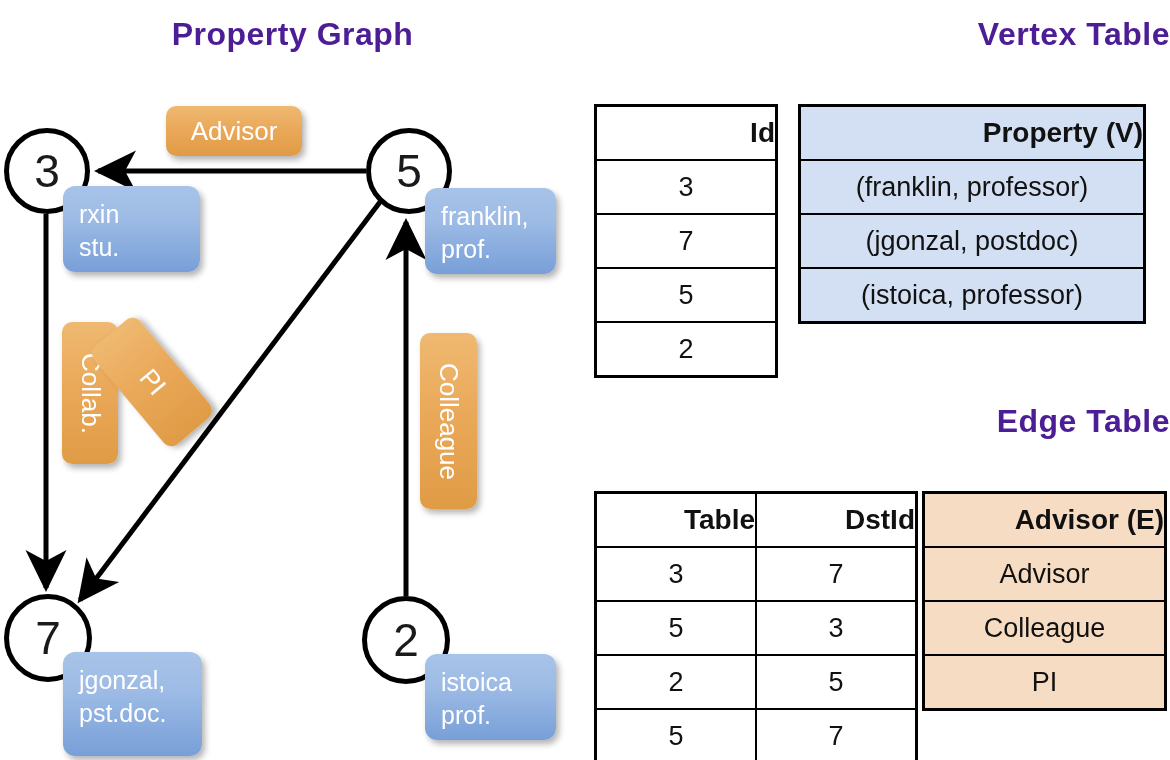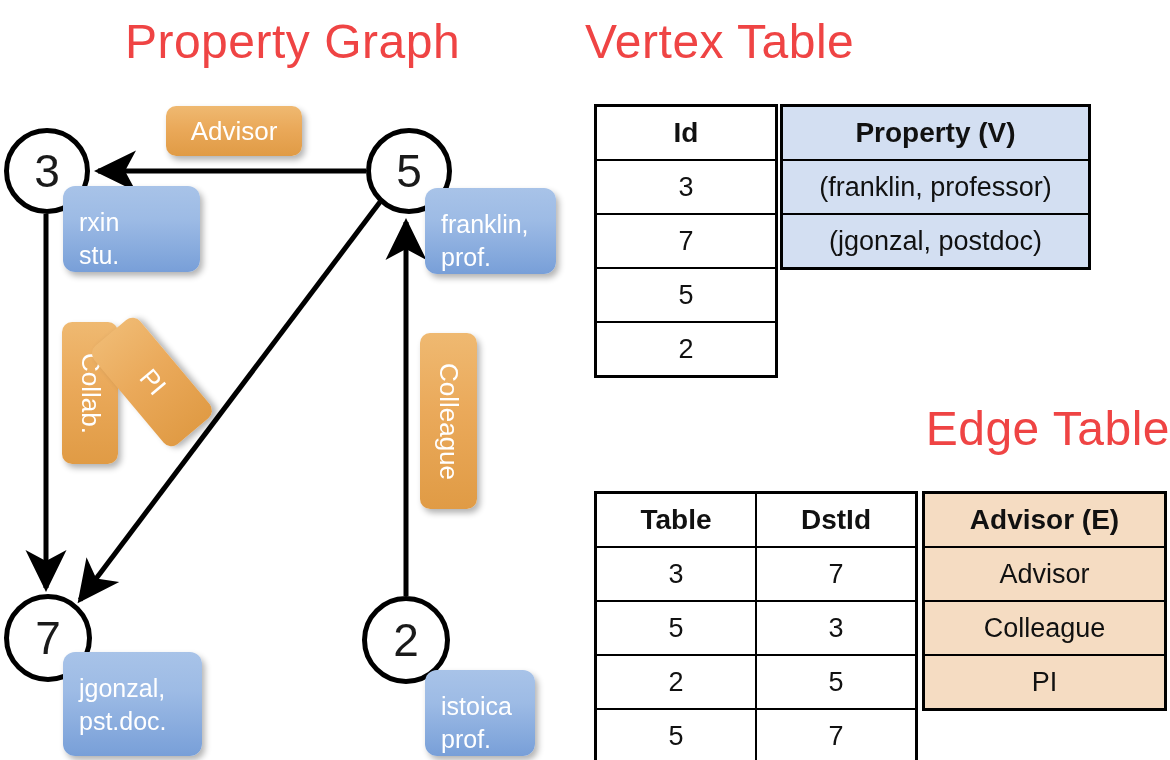--- a/index.html
+++ b/index.html
@@ -14,29 +14,29 @@
     position: relative;
     overflow: hidden;
     font-family: "Liberation Sans", sans-serif;
     color: #000000;
   }
 
   
   .section-title {
     position: absolute;
     font-family: "Liberation Sans", sans-serif;
-    font-weight: 400;
-    font-size: 48px;
+    font-weight: 700;
+    font-size: 32px;
     line-height: 1;
     letter-spacing: 0.5px;
-    color: #ef4444;
+    color: #4c1d95;
     white-space: nowrap;
   }
   #title-property-graph { left: 0px;   top: 18px; width: 585px; text-align: center; }
-  #title-vertex-table   { left: 585px; top: 18px; width: 585px; text-align: left; }
+  #title-vertex-table   { left: 585px; top: 18px; width: 585px; text-align: right; }
   #title-edge-table     { left: 585px; top: 405px; width: 585px; text-align: right; }
 
   
   #graph-panel {
     position: absolute;
     left: 0; top: 0;
     width: 585px; height: 760px;
   }
   #graph-svg {
     position: absolute;
@@ -69,28 +69,28 @@
   
   .vprop-box {
     position: absolute;
     border-radius: 12px;
     background: linear-gradient(to bottom, #a8c3e8 0%, #9dbbe5 38%, #789fd8 100%);
     box-shadow: 3px 4px 6px rgba(0,0,0,0.30);
     color: #ffffff;
     font-size: 25px;
     line-height: 1.32;
     font-family: "Liberation Sans", sans-serif;
-    padding: 20px 0 12px 16px;
+    padding: 12px 0 12px 16px;
     box-sizing: border-box;
     z-index: 5;
   }
   #vprop-3 { left: 63px;  top: 186px; width: 137px; height: 86px; }
   #vprop-5 { left: 425px; top: 188px; width: 131px; height: 86px; }
   #vprop-7 { left: 63px;  top: 652px; width: 139px; height: 104px; }
-  #vprop-2 { left: 425px; top: 654px; width: 110px; height: 86px; margin-top: 16px; }
+  #vprop-2 { left: 425px; top: 654px; width: 131px; height: 86px; }
 
   
   .eprop-box {
     position: absolute;
     border-radius: 10px;
     background: linear-gradient(to bottom, #efb971 0%, #eaa95a 45%, #e09b45 100%);
     box-shadow: 3px 4px 6px rgba(0,0,0,0.30);
     color: #ffffff;
     font-family: "Liberation Sans", sans-serif;
     font-size: 26px;
@@ -137,27 +137,28 @@
     font-size: 27px;
     color: #111111;
     padding: 0;
     height: 52px;
     line-height: 52px;
     white-space: nowrap;
   }
   .tbl th {
     font-weight: 700;
     font-size: 28px;
+    text-align: right;
   }
   .cell-blue { background: #d3dff2; }
   .cell-orange { background: #f5dcc2; }
 
   
   #vertex-id-table    { left: 594px; top: 104px; width: 184px; }
-  #vertex-prop-table  { left: 780px; top: 104px; width: 311px; }
+  #vertex-prop-table  { left: 798px; top: 104px; width: 348px; }
 
   
   #edge-ids-table     { left: 594px; top: 491px; width: 324px; }
   #edge-prop-table    { left: 922px; top: 491px; width: 245px; }
 
   #edge-ids-table td, #edge-ids-table th { width: 162px; }
 </style>
 </head>
 <body>
 
@@ -244,20 +245,23 @@
   <tbody>
     <tr>
       <th class="cell-blue">Property (V)</th>
     </tr>
     <tr>
       <td class="cell-blue">(franklin, professor)</td>
     </tr>
     <tr>
       <td class="cell-blue">(jgonzal, postdoc)</td>
     </tr>
+    <tr>
+      <td class="cell-blue">(istoica, professor)</td>
+    </tr>
   </tbody>
 </table>
 
 <div id="title-edge-table" class="section-title">Edge Table</div>
 
 <table id="edge-ids-table" class="tbl">
   <tbody>
     <tr>
       <th>Table</th>
       <th>DstId</th>

